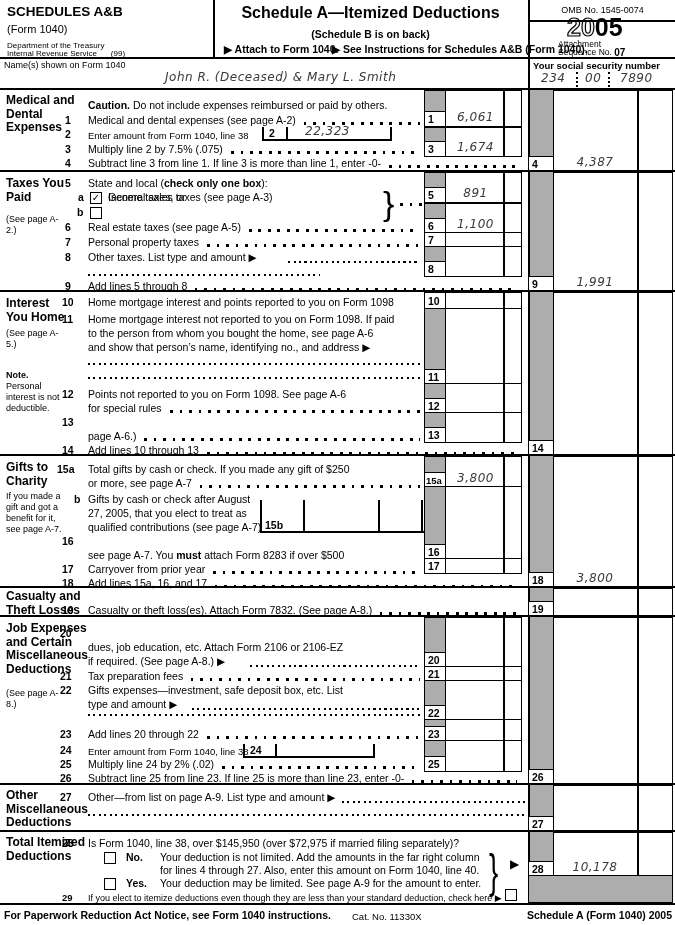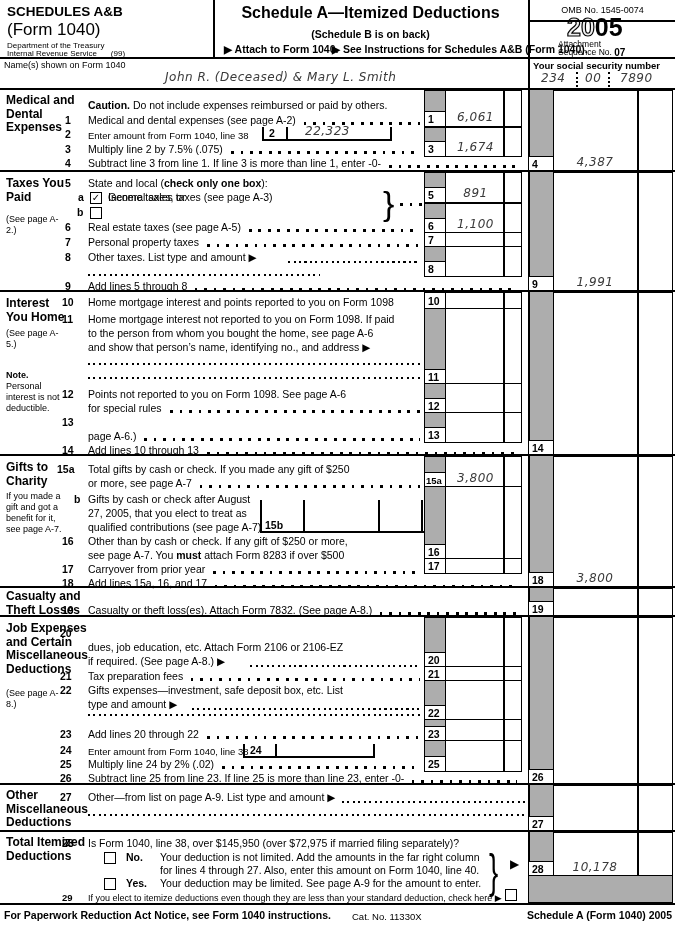--- a/index.html
+++ b/index.html
@@ -27,21 +27,21 @@
   .brace{position:absolute;font-weight:400;transform-origin:left top;}
   .yr20{color:#eee;-webkit-text-stroke:1.2px #000;}
   .ctr{justify-content:center;}
 </style>
 </head>
 <body>
 
 <div class="page">
 
   <div class="t b" style="left:7px;top:5px;font-size:13.5px">SCHEDULES A&amp;B</div>
-  <div class="t" style="left:7px;top:23px;font-size:17px">(Form 1040)</div>
+  <div class="t" style="left:7px;top:23px;font-size:11px">(Form 1040)</div>
   <div class="t" style="left:7px;top:39px;font-size:8px">Department of the Treasury</div>
   <div class="t" style="left:7px;top:47px;font-size:8px"><span>Internal Revenue Service</span><span style="margin-left:14px">(99)</span></div>
 
   <div class="t b ctr" style="left:213px;top:6px;width:315px;font-size:16px">Schedule A—Itemized Deductions</div>
   <div class="t b ctr" style="left:213px;top:28px;width:315px;font-size:10.5px">(Schedule B is on back)</div>
   <div class="t b" style="left:224px;top:43px">▶ Attach to Form 1040.</div>
   <div class="t b" style="left:332px;top:43px">▶ See Instructions for Schedules A&amp;B (Form 1040).</div>
 
   <div class="t ctr" style="left:530px;top:4px;width:145px;font-size:9px">OMB No. 1545-0074</div>
   <div class="t b" style="left:567px;top:14px;font-size:25px;line-height:26px"><span class="yr20">20</span><span>05</span></div>
@@ -234,21 +234,20 @@
   <div class="t" style="left:88px;top:521px">qualified contributions (see page A-7)</div>
 
   <div class="hline" style="left:260px;top:531px;width:164px"></div>
   <div class="vline" style="left:260px;top:500px;height:33px"></div>
   <div class="vline" style="left:303px;top:500px;height:33px"></div>
   <div class="vline" style="left:378px;top:500px;height:33px"></div>
   <div class="vline" style="left:421px;top:500px;height:33px"></div>
   <div class="num" style="left:265px;top:519px">15b</div>
 
   <div class="num" style="left:62px;top:535px">16</div>
-  <div class="t" style="left:88px;top:535px">Other than by cash or check. If any gift of $250 or more,</div>
   <div class="t" style="left:88px;top:549px"><span>see page A-7. You </span><b>must</b><span> attach Form 8283 if over $500</span></div>
 
   <div class="num" style="left:62px;top:563px">17</div>
   <div class="t" style="left:88px;top:563px;width:332px"><span>Carryover from prior year</span><span class="dots"></span></div>
 
   <div class="num" style="left:62px;top:577px">18</div>
   <div class="t" style="left:88px;top:577px;width:429px"><span>Add lines 15a, 16, and 17</span><span class="dots"></span></div>
 
   <div class="cell grayfill" style="left:424px;top:456px;width:23px;height:18px"></div>
   <div class="nbox" style="left:424px;top:472px;width:23px;height:16px;padding-left:1px;font-size:9.5px">15a</div>

